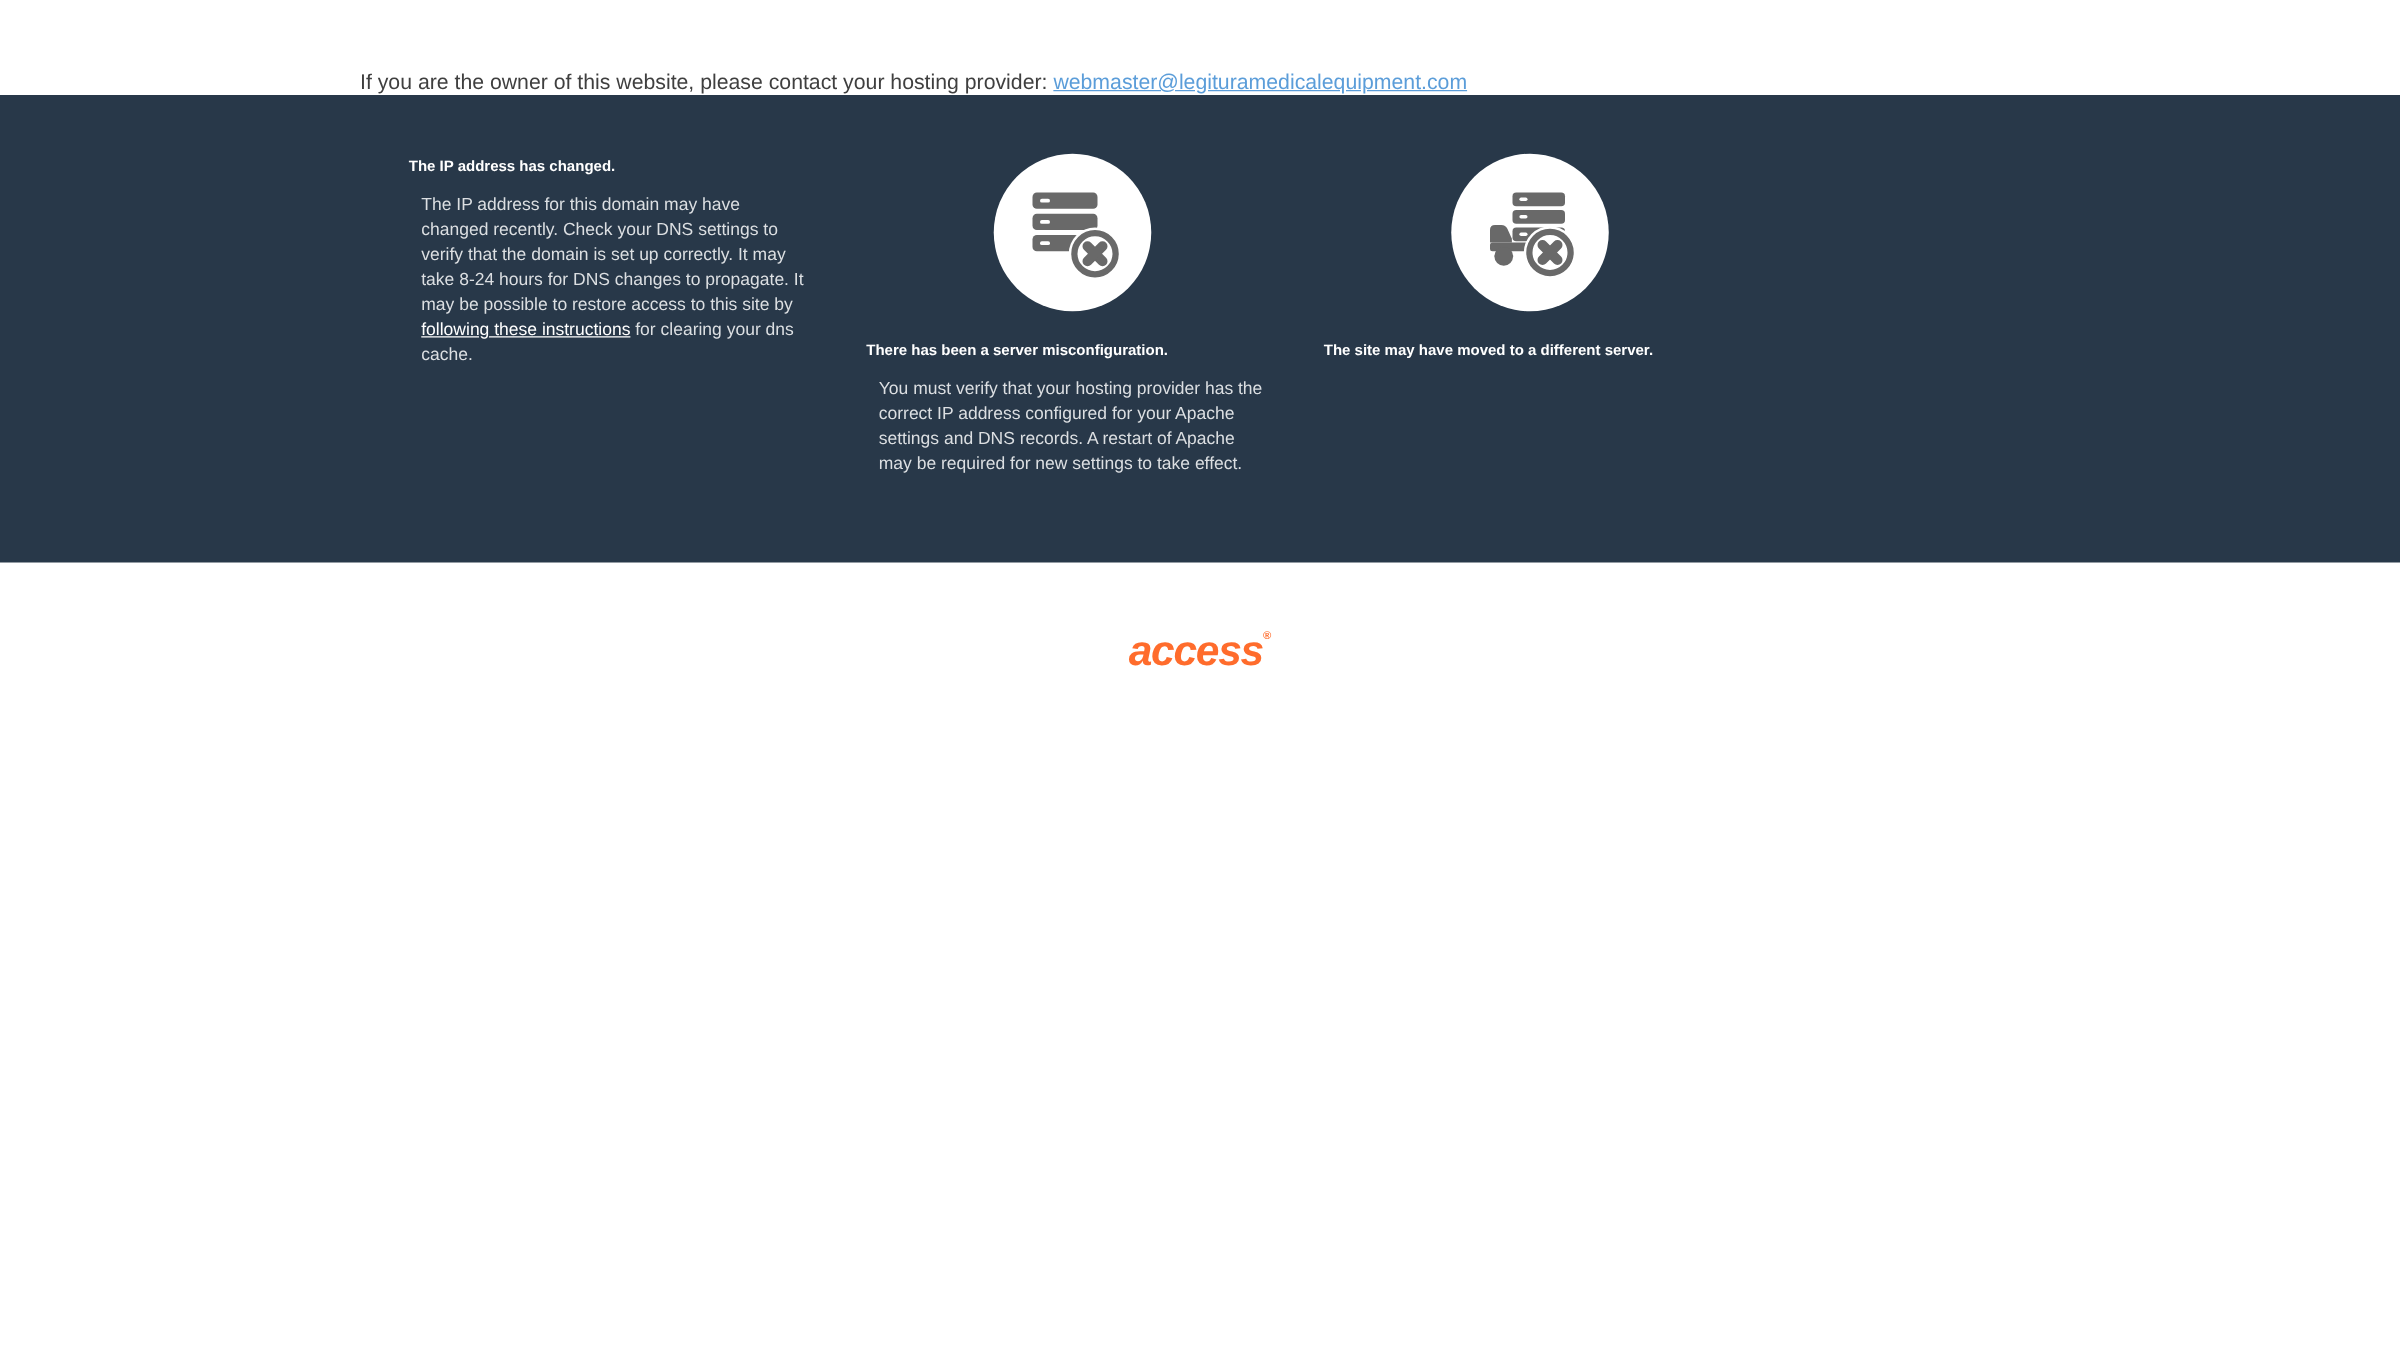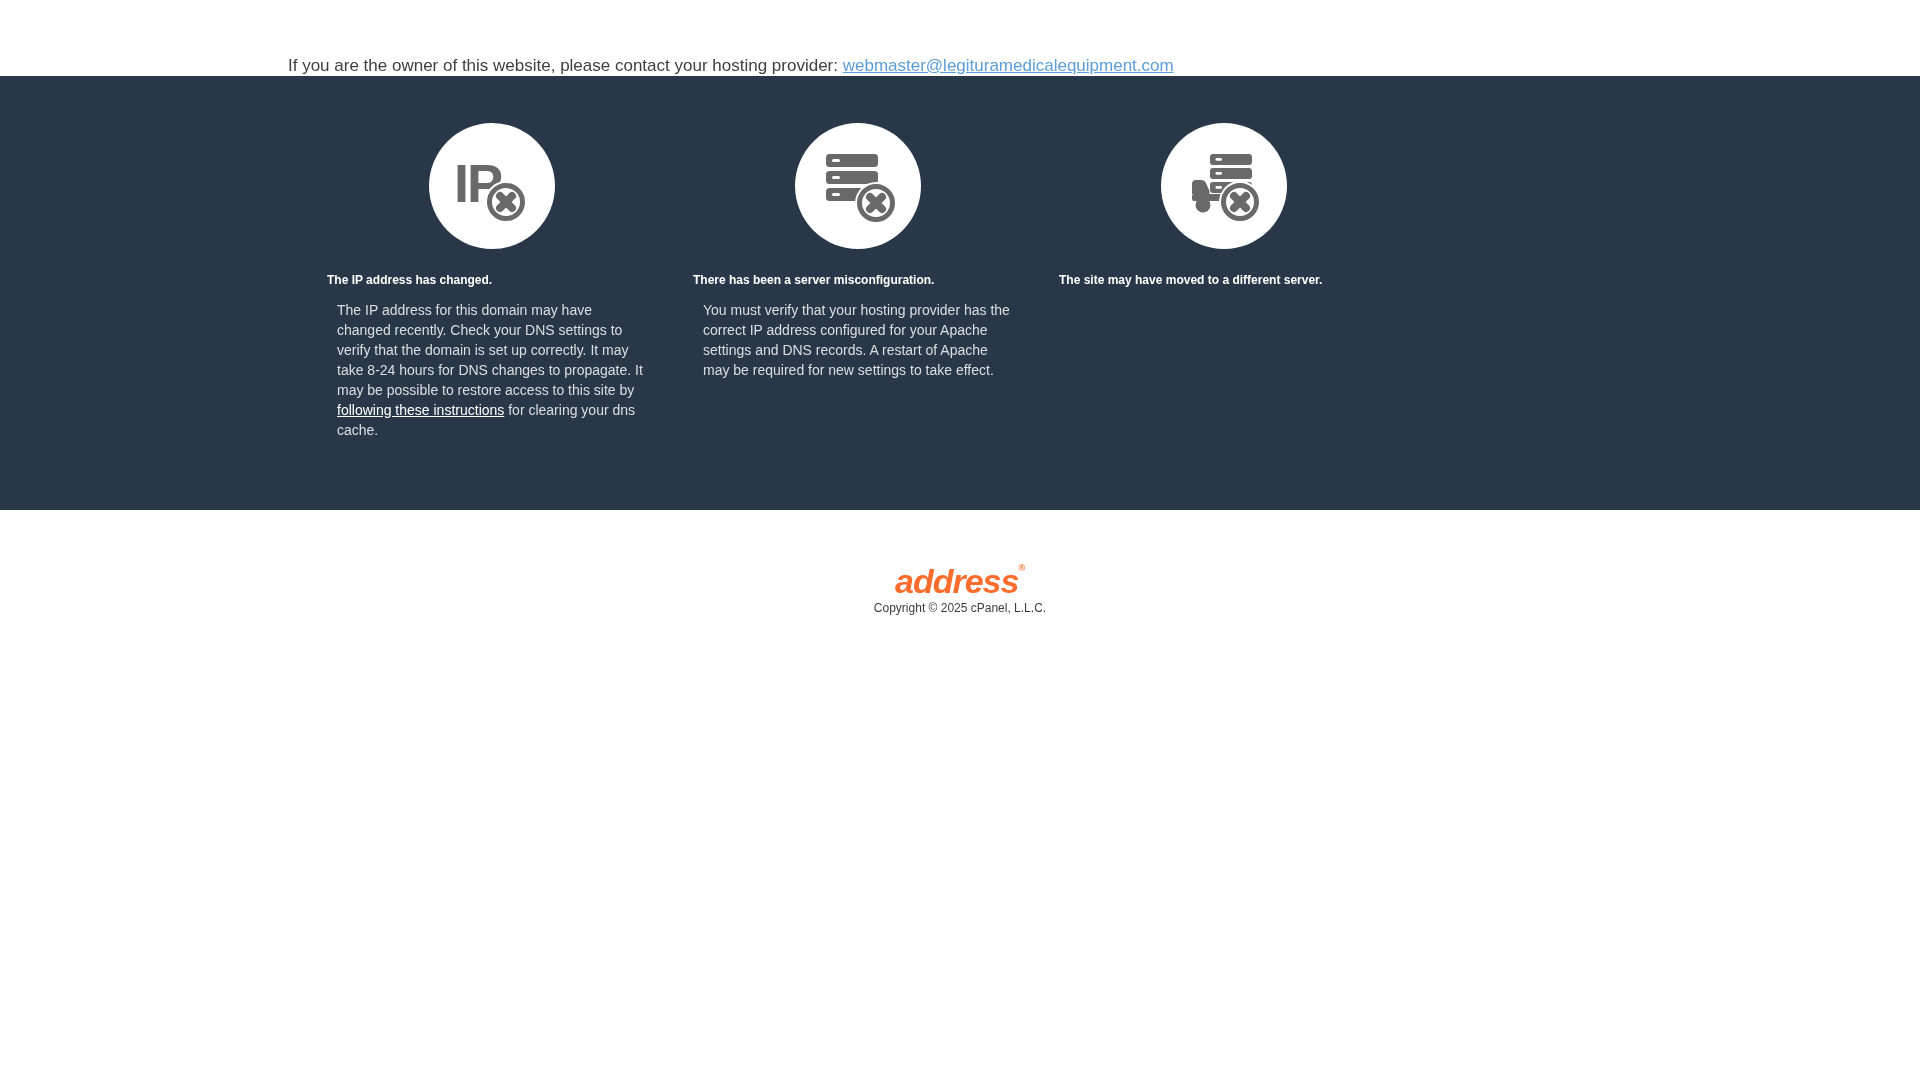--- a/index.html
+++ b/index.html
@@ -115,29 +115,20 @@
 <body>
 
 <div class="main">
   <p class="contact-line"><span>If you are the owner of this website, please contact your hosting provider: </span><a class="email-link">webmaster@legituramedicalequipment.com</a></p>
 </div>
 
 <div class="band">
   <div class="band-inner">
 
     <div class="reason-col">
-      <div class="icon-circle">
-        <svg width="76" height="76" viewBox="0 0 76 76">
-          <text x="0" y="54" font-size="54" font-weight="bold" fill="#696969" font-family="'Liberation Sans',sans-serif" letter-spacing="-2">IP</text>
-          <circle cx="52" cy="54" r="21" fill="#ffffff"></circle>
-          <circle cx="52" cy="54" r="16.5" fill="#ffffff" stroke="#696969" stroke-width="5"></circle>
-          <line x1="46" y1="48" x2="58" y2="60" stroke="#696969" stroke-width="8" stroke-linecap="round"></line>
-          <line x1="58" y1="48" x2="46" y2="60" stroke="#696969" stroke-width="8" stroke-linecap="round"></line>
-        </svg>
-      </div>
       <h2 class="reason-heading">The IP address has changed.</h2>
       <p class="reason-body"><span>The IP address for this domain may have changed recently. Check your DNS settings to verify that the domain is set up correctly. It may take 8-24 hours for DNS changes to propagate. It may be possible to restore access to this site by </span><a class="band-link">following these instructions</a><span> for clearing your dns cache.</span></p>
     </div>
 
     <div class="reason-col">
       <div class="icon-circle">
         <svg width="76" height="76" viewBox="0 0 76 76">
           <g fill="#696969">
             <rect x="6" y="6" width="52" height="13" rx="3.5"></rect>
             <rect x="6" y="23" width="52" height="13" rx="3.5"></rect>
@@ -180,15 +171,14 @@
           <line x1="60" y1="48" x2="48" y2="60" stroke="#696969" stroke-width="8" stroke-linecap="round"></line>
         </svg>
       </div>
       <h2 class="reason-heading">The site may have moved to a different server.</h2>
     </div>
 
   </div>
 </div>
 
 <div class="footer">
-  <a class="cpanel-logo"><span>address</span><sup>®</sup></a>
-  <p class="copyright">Copyright © 2025 cPanel, L.L.C.</p>
+  <a class="cpanel-logo"><span>access</span><sup>®</sup></a>
 </div>
 
 </body></html>

